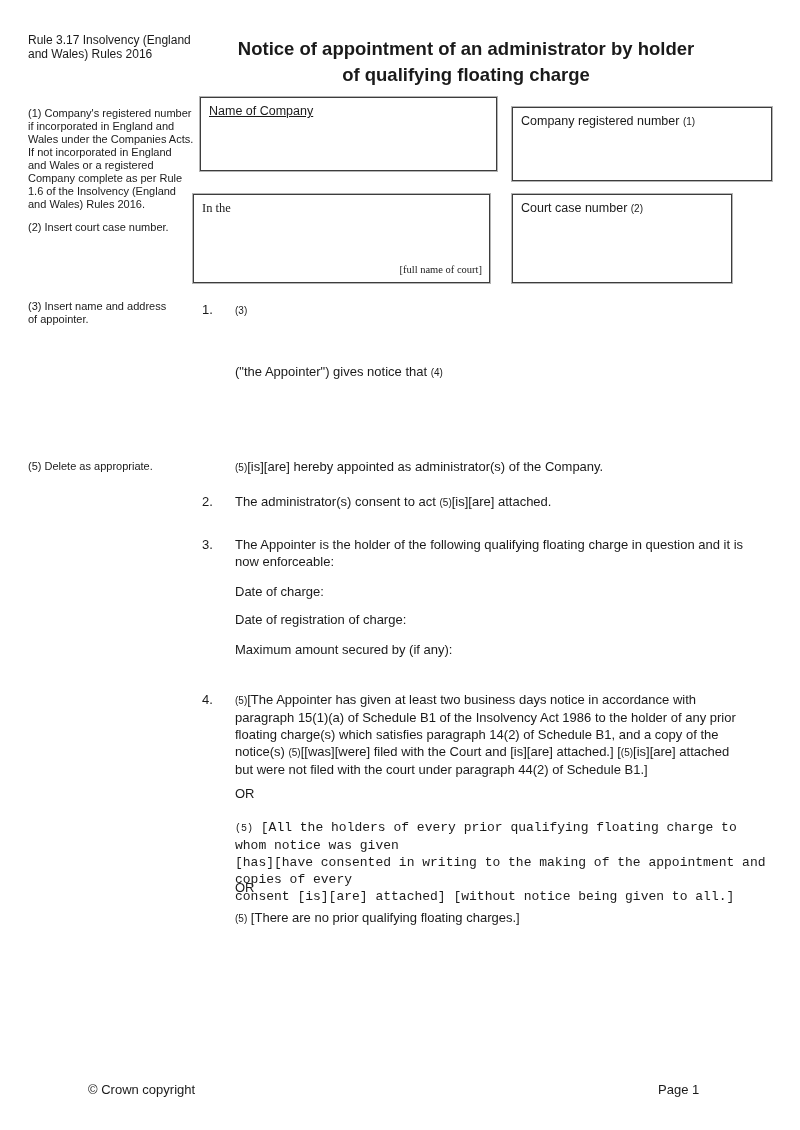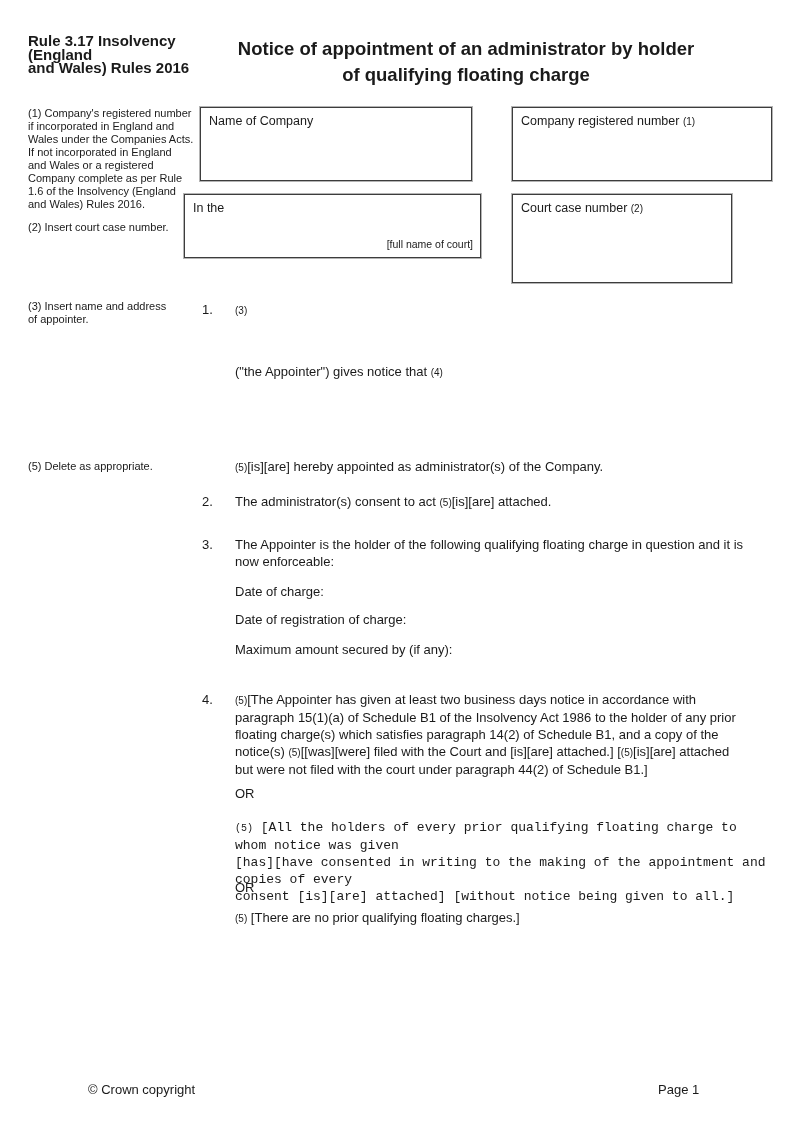--- a/index.html
+++ b/index.html
@@ -7,36 +7,36 @@
   body { font-family:"Liberation Sans","DejaVu Sans",sans-serif; color:#1a1a1a; }
   .page {
     position:relative; width:800px; height:1130px; background:#ffffff;
     overflow:hidden; margin:0 auto;
   }
   .pre { white-space:pre-line; }
 
   
   .rule-ref {
     position:absolute; left:28px; top:34px; width:180px;
-    font-size:15px; font-weight:bold; line-height:13.5px;
+    font-size:12px; font-weight:normal; line-height:13.5px;
   }
   .form-title {
     position:absolute; left:166px; top:36px; width:600px;
     font-size:18.5px; font-weight:bold; line-height:26px; text-align:center;
   }
 
   
   .box {
     position:absolute; background:#ffffff;
     border:1px solid #3d3d3d; outline:1px solid #b4b4b4;
     padding:6px 8px; font-size:12.5px; line-height:15px;
   }
-  .box-company-name { left:200px; top:107px; width:272px; height:74px; }
+  .box-company-name { left:200px; top:97px; width:297px; height:74px;text-decoration:underline; }
   .box-reg-number   { left:512px; top:107px; width:260px; height:74px; }
-  .box-court        { left:184px; top:194px; width:297px; height:64px; }
+  .box-court        { left:193px; top:194px; width:297px; height:89px;font-family:Liberation Serif, serif; }
   .box-case-number  { left:512px; top:194px; width:220px; height:89px; }
   .box .ref { font-size:10px; }
   .court-hint {
     position:absolute; right:7px; bottom:5px; font-size:10.5px;
   }
 
   
   .note {
     position:absolute; left:28px; width:172px;
     font-size:11px; line-height:13px;

